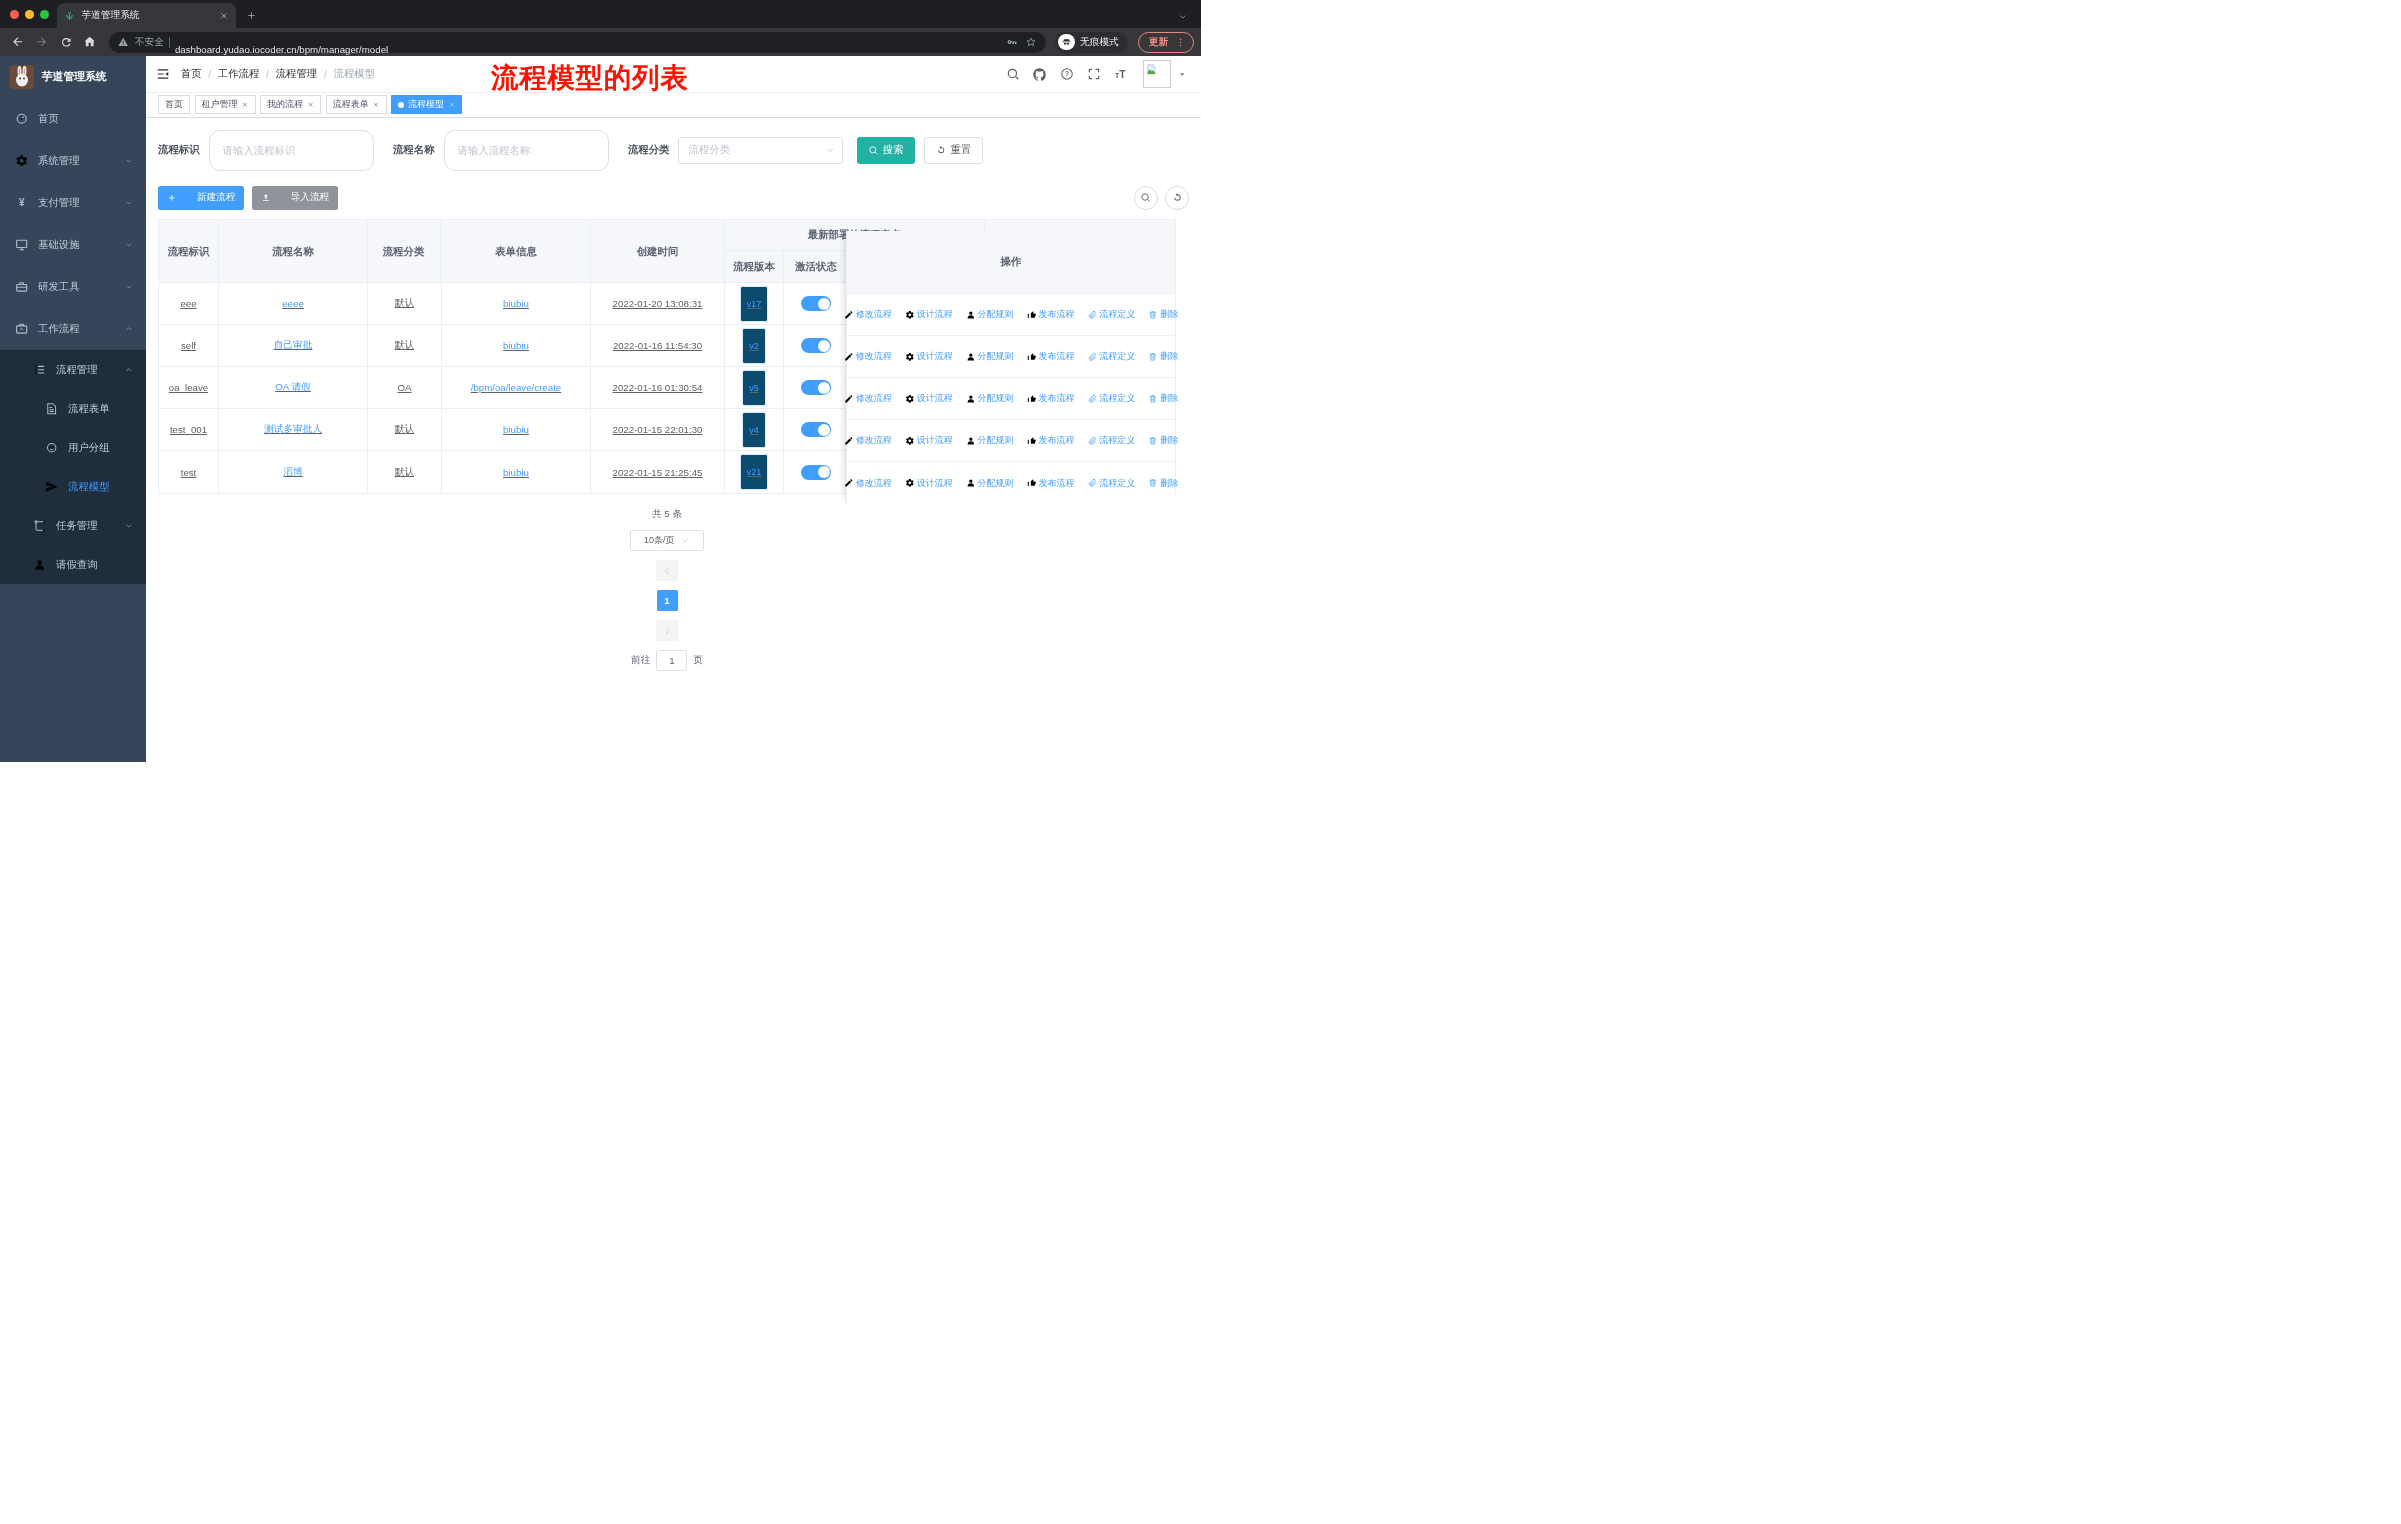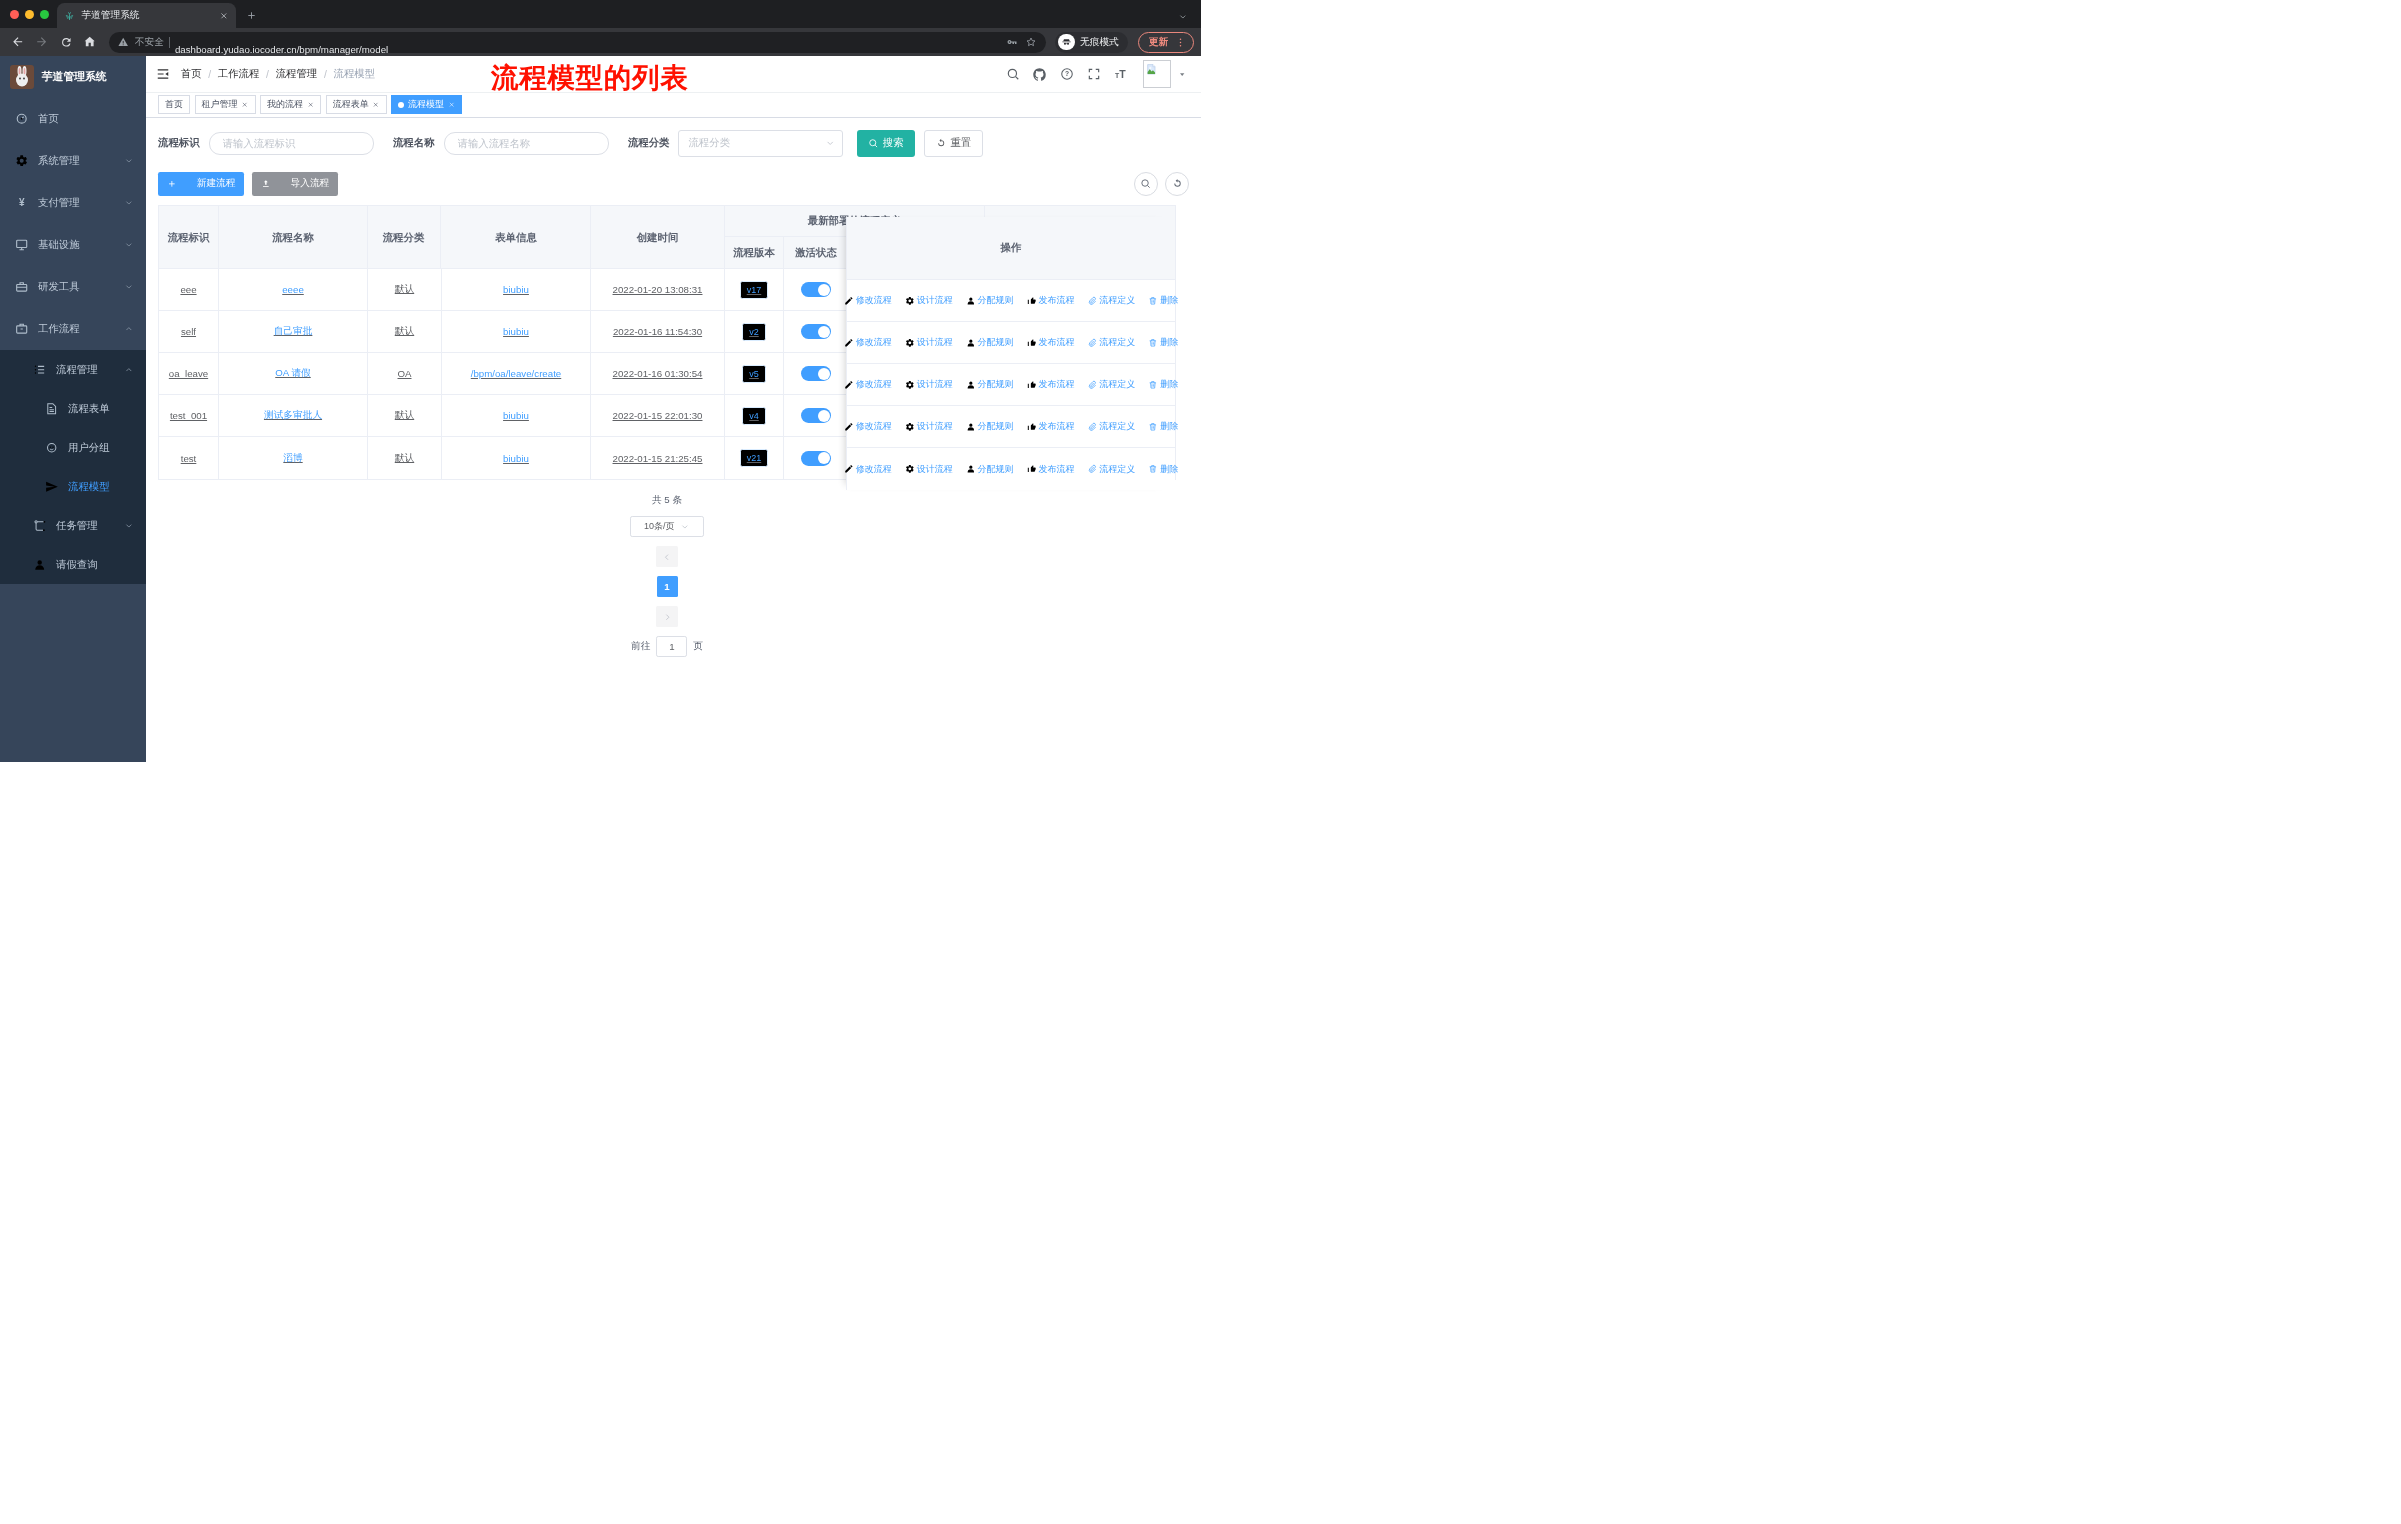--- a/index.html
+++ b/index.html
@@ -61,21 +61,21 @@
 
   .tagbar { height:24.6px; display:flex; align-items:center; gap:4.5px; padding:0 12px; border-bottom:0.7px solid #D8DCE5; background:#fff; }
   .tag { height:19.4px; border:0.7px solid #D8DCE5; background:#fff; color:#495060; font-size:9px; display:flex; align-items:center; gap:3.7px; padding:0 6px; cursor:pointer; }
   .tag .dot { width:6px; height:6px; border-radius:50%; background:#fff; }
   .tag .tx { font-size:8.2px; color:inherit; }
   .tag.active { background:#409EFF; border-color:#409EFF; color:#fff; }
 
   .content { flex:1; padding:12px 12px 0 12px; position:relative; background:#fff; }
   .filters { display:flex; align-items:center; margin-bottom:15px; }
   .f-label { font-size:10.4px; font-weight:700; color:#4E5460; margin-right:9px; white-space:nowrap; }
-  .f-input { width:165px; height:23px; border:0.7px solid #DCDFE6; border-radius:11px; padding:0 13px; font-size:10.4px; color:#606266; outline:none; font-family:inherit; }
+  .f-input { width:165px; height:41px; border:0.7px solid #DCDFE6; border-radius:11px; padding:0 13px; font-size:10.4px; color:#606266; outline:none; font-family:inherit; }
   .f-input::placeholder { color:#BFC4CC; }
   .f-gap { width:19.4px; }
   .f-select { width:165px; height:27px; border:0.7px solid #DCDFE6; border-radius:3px; display:flex; align-items:center; padding:0 7.4px 0 9px; font-size:10.4px; color:#BFC4CC; }
   .f-select .ph { flex:1; }
   .btn { height:27px; border:none; border-radius:3px; display:inline-flex; align-items:center; gap:4.5px; padding:0 11px; font-size:10.4px; cursor:pointer; font-family:inherit; }
   .btn-search { background:#22B2A3; color:#fff; margin-left:13.4px; }
   .btn-reset { background:#fff; border:0.7px solid #DCDFE6; color:#606266; margin-left:9px; }
   .toolbar-row { display:flex; align-items:center; margin-bottom:9.7px; }
   .btn-sm { height:24px; border-radius:2.2px; font-size:9.7px; padding:0 9px;gap:20px; }
   .btn-create { background:#409EFF; color:#fff; }
@@ -86,21 +86,21 @@
   
   .tbl { width:1018px; border:0.7px solid #EBEEF5; position:relative; font-size:9.7px; color:#606266; }
   .thead { position:relative; height:63px; background:#F5F7FA; border-bottom:0.7px solid #EBEEF5; }
   .th { position:absolute; display:flex; align-items:center; justify-content:center; font-size:10.4px; font-weight:700; color:#5B6270; border-right:0.7px solid #EBEEF5; white-space:nowrap; }
   .th.grp { border-bottom:0.7px solid #EBEEF5; }
   .trow { height:42px; display:grid; grid-template-columns:60px 149px 74px 149px 134px 59px 65px 1fr; border-bottom:0.7px solid #EBEEF5; background:#fff; }
   .trow:last-child { border-bottom:none; }
   .td { display:flex; align-items:center; justify-content:center; border-right:0.7px solid #EBEEF5; padding:0 3.7px; text-align:center; white-space:nowrap; overflow:hidden;text-decoration:underline; }
   .td:last-child { border-right:none; }
   .link { color:#409EFF; cursor:pointer; }
-  .vtag { height:18px; padding:0 6px; background:#000000; border:0.7px solid #D9ECFF; border-radius:2.2px; color:#409EFF; font-size:9px; display:flex; align-items:center; }
+  .vtag { height:36px; padding:0 6px; background:#0c4a6e; border:0.7px solid #D9ECFF; border-radius:2.2px; color:#409EFF; font-size:9px; display:flex; align-items:center; }
   .switch { width:30px; height:15px; border-radius:7.4px; background:#409EFF; position:relative; cursor:pointer; flex-shrink:0; }
   .switch::after { content:""; position:absolute; top:1.5px; right:1.5px; width:12px; height:12px; border-radius:50%; background:#fff; }
   .opcol { position:absolute; top:11px; right:0; width:329px; height:100%; background:#fff; border-left:0.7px solid #EBEEF5; box-shadow:-6.7px 0 7.4px -6px rgba(0,0,0,.18); z-index:3; }
   .opcol-head { height:63px; background:#F5F7FA; border-bottom:0.7px solid #EBEEF5; display:flex; align-items:center; justify-content:center; font-size:10.4px; font-weight:700; color:#5B6270; }
   .opcol-row { height:42px; display:flex; align-items:center; justify-content:center; gap:13px; border-bottom:0.7px solid #EBEEF5; }
   .opcol-row:last-child { border-bottom:none; }
   .action { display:flex; align-items:center; gap:2.2px; color:#409EFF; font-size:9px; cursor:pointer; white-space:nowrap; }
 
   
   .pager { width:1018px; display:flex; align-items:center; justify-content:flex-end; gap:9px; margin-top:14px; font-size:9.7px; color:#5B6270;flex-direction:column; }

